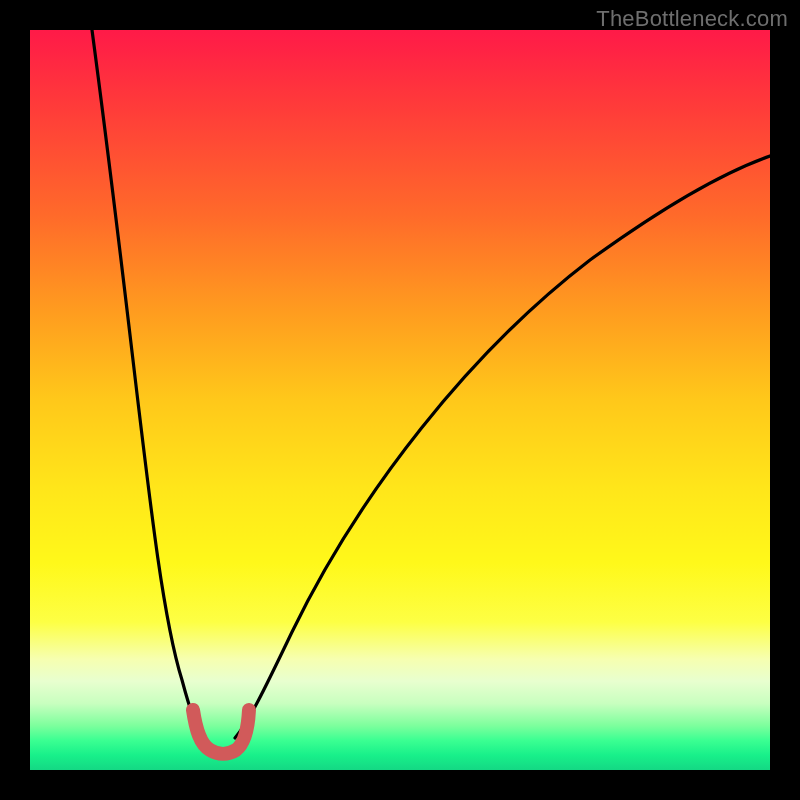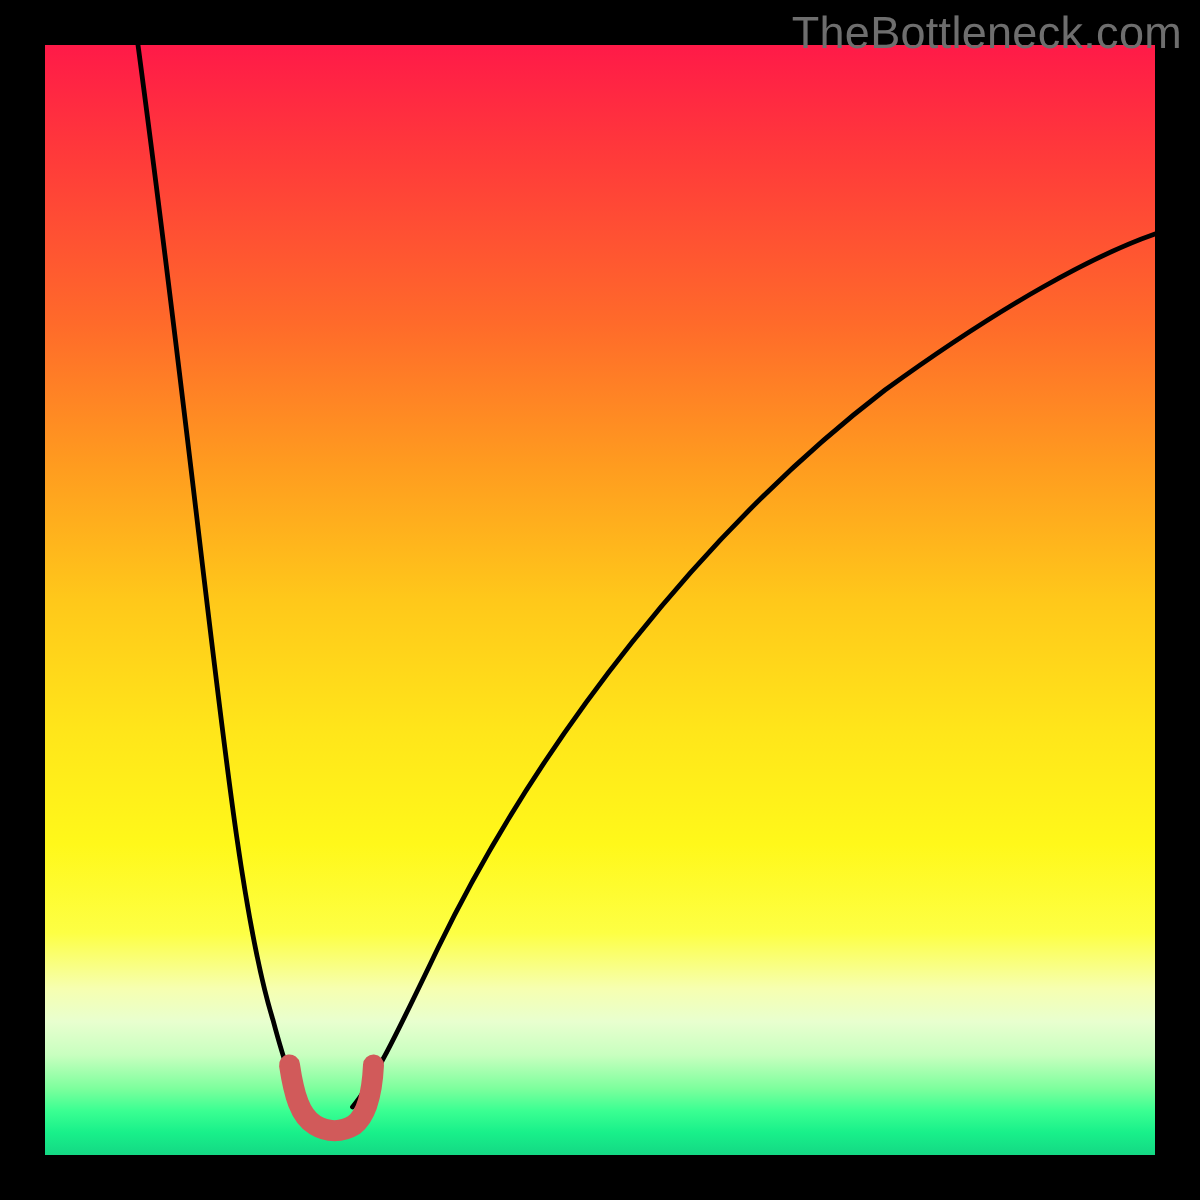--- a/index.html
+++ b/index.html
@@ -50,21 +50,21 @@
       #3bff92 96%,
       #18f08a 98%,
       #14d884 100%
     );
   }
   .watermark {
     position: absolute;
     top: 6px;
     right: 12px;
     color: #6e6e6e;
-    font-size: 30px;
+    font-size: 22px;
     letter-spacing: 0.2px;
     font-weight: 400;
     z-index: 50;
     user-select: none;
   }
   svg.curves {
     position: absolute;
     left: 0;
     top: 0;
     width: 100%;

